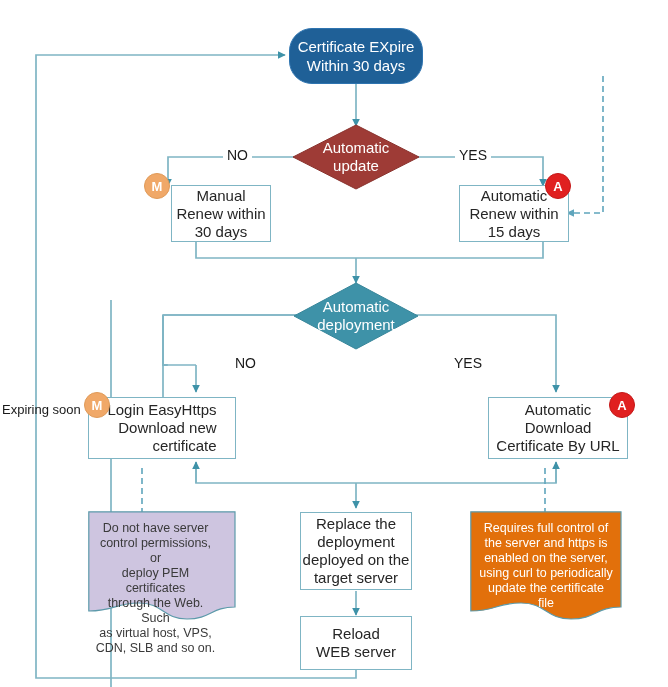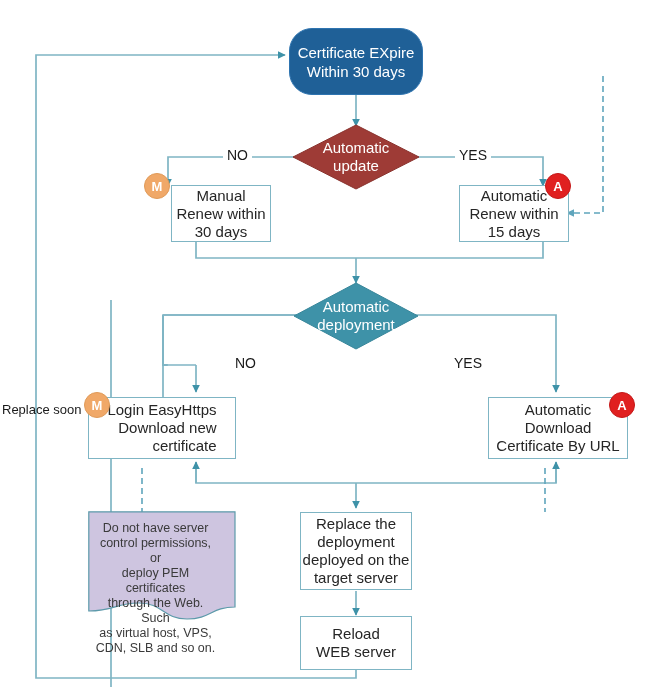--- a/index.html
+++ b/index.html
@@ -104,21 +104,21 @@
     <g stroke="#5FA5BC" stroke-width="1.6" fill="none" stroke-dasharray="6,4">
 
       <path d="M603,76 L603,213 L567,213" marker-end="url(#arwd)"></path>
 
       <path d="M142,468 L142,512"></path>
 
       <path d="M545,468 L545,512"></path>
     </g>
   </svg>
 
-  <div class="node startbox" style="left:289px;top:28px;width:134px;height:67px;border-radius:23px;">
+  <div class="node startbox" style="left:289px;top:28px;width:134px;height:56px;border-radius:23px;">
     <span style="white-space:pre-line;">Certificate EXpire
 Within 30 days</span>
   </div>
 
   <div class="diamond-wrap" style="left:292px;top:124px;width:128px;height:66px;">
     <svg width="128" height="66" viewBox="0 0 128 66" xmlns="http://www.w3.org/2000/svg">
       <polygon points="64,1 127,33 64,65 1,33" fill="#9E3B36" stroke="#8A332E" stroke-width="1"></polygon>
     </svg>
     <div class="diamond-label" style="white-space:pre-line;">Automatic
 update</div>
@@ -186,20 +186,31 @@
       <path d="M0.8,0.8 L147,0.8 L147,96 C123,96 123,108 99,108 C75,108 75,92 51,92 C27,92 27,100 0.8,100 Z" fill="#CEC5E0" stroke="#5C9AAA" stroke-width="1.2"></path>
     </svg>
     <div class="txt" style="white-space:pre-line;">Do not have server
 control permissions, or
 deploy PEM certificates
 through the Web. Such
 as virtual host, VPS,
 CDN, SLB and so on.</div>
   </div>
 
+  <div class="note note-orange" style="left:470px;top:511px;width:152px;height:110px;">
+    <svg width="152" height="110" viewBox="0 0 152 110" xmlns="http://www.w3.org/2000/svg">
+      <path d="M0.8,0.8 L151,0.8 L151,96 C126,96 126,108 101,108 C76,108 76,92 51,92 C26,92 26,100 0.8,100 Z" fill="#E2700B" stroke="#5C9AAA" stroke-width="1.2"></path>
+    </svg>
+    <div class="txt" style="white-space:pre-line;">Requires full control of
+the server and https is
+enabled on the server,
+using curl to periodically
+update the certificate
+file</div>
+  </div>
 
   <div class="edgelabel" style="left:223px;top:147px;">NO</div>
   <div class="edgelabel" style="left:455px;top:147px;">YES</div>
   <div class="edgelabel" style="left:231px;top:355px;">NO</div>
   <div class="edgelabel" style="left:450px;top:355px;">YES</div>
-  <div class="plaintext" style="left:2px;top:402px;">Replace soon</div>
+  <div class="plaintext" style="left:2px;top:402px;">Expiring soon</div>
 
 </div>
 
 </body></html>

